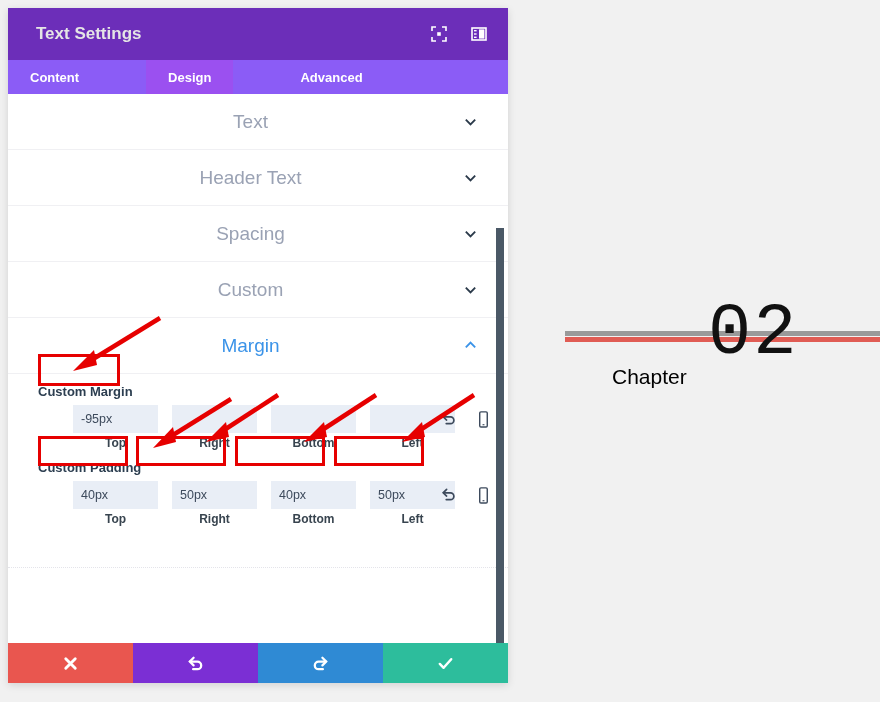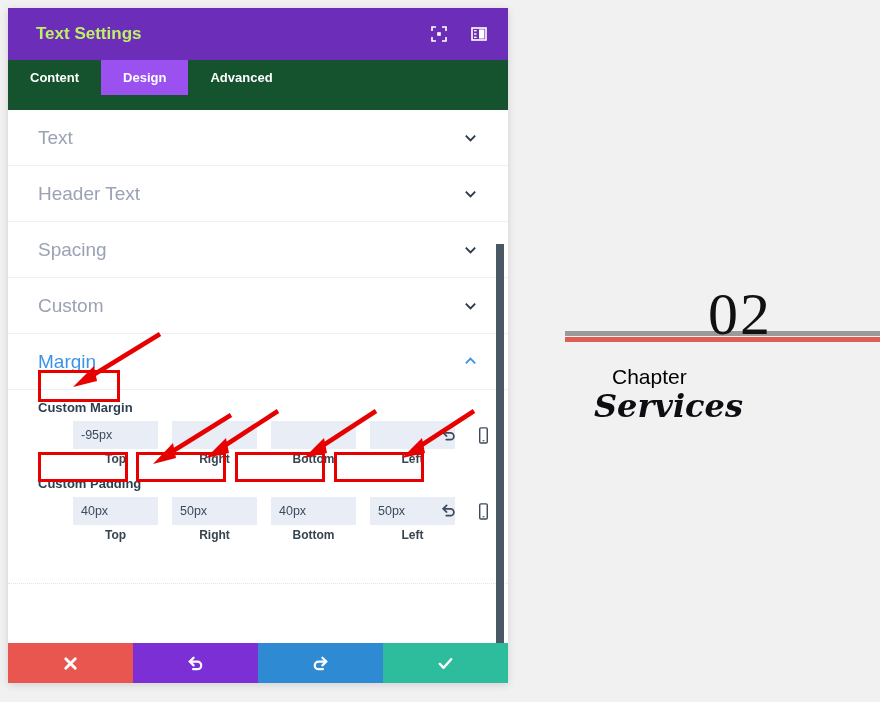--- a/index.html
+++ b/index.html
@@ -28,23 +28,23 @@
     background: #9a9a9a;
   }
   .rule-red {
     position: absolute;
     left: 57px; top: 337px;
     width: 330px; height: 5px;
     background: #e05c54;
   }
   .num-02 {
     position: absolute;
-    left: 200px; top: 284px;
-    font-family: Liberation Serif, serif;
-    font-size: 60px;
+    left: 200px; top: 298px;
+    font-family: Liberation Mono, monospace;
+    font-size: 72px;
     font-weight: 400;
     color: #111111;
     letter-spacing: 2px;
     line-height: 1;
     z-index: 3;
   }
   .chapter-word {
     position: absolute;
     left: 104px; top: 365px;
     font-family: "Liberation Sans", sans-serif;
@@ -77,33 +77,34 @@
   }
   .panel-header {
     height: 52px;
     background: #6c2eb9;
     display: flex;
     align-items: center;
     padding: 0 20px 0 28px;
     flex: 0 0 auto;
   }
   .panel-title {
-    color: #bef264;
+    color: #e5e5e5;
     font-size: 17px;
     font-weight: bold;
     flex: 1 1 auto;
   }
   .hdr-icons { display: flex; align-items: center; gap: 22px; }
   .hdr-icon { width: 18px; height: 18px; display: block; cursor: pointer; }
 
   .tabs {
-    height: 50px;
-    background: #14532d;
+    height: 34px;
+    background: #8b5cf6;
     display: flex;
     flex: 0 0 auto;
+    gap: 45px;
   }
   .tab {
     padding: 0 22px;
     height: 35px;
     display: flex; align-items: center;
     color: #ffffff;
     font-size: 13px;
     font-weight: bold;
     cursor: pointer;
     white-space: nowrap;
@@ -123,20 +124,21 @@
     display: flex;
     align-items: center;
     padding: 0 30px;
     border-bottom: 1px solid #f0f0f3;
   }
   .acc-label {
     flex: 1 1 auto;
     font-size: 19px;
     color: #9aa2b4;
     font-weight: 400;
+    text-align: center;
   }
   .acc.open .acc-label { color: #3b93e8; }
   .chev { width: 15px; height: 15px; color: #2b3a4a; }
   .acc.open .chev { color: #3b93e8; }
 
   
   .spacing-body { padding: 0 30px 8px 30px; }
   .field-group { margin-top: 10px; }
   .group-title {
     font-size: 13px;
@@ -214,21 +216,20 @@
 </head>
 <body>
 
 <div id="root">
 
   <div class="preview">
     <div class="rule-gray"></div>
     <div class="rule-red"></div>
     <div class="num-02">02</div>
     <div class="chapter-word">Chapter</div>
-    <div class="services-word">Services</div>
   </div>
 
   <div class="panel">
 
     <div class="panel-header">
       <div class="panel-title">Text Settings</div>
       <div class="hdr-icons">
         <span class="hdr-icon">
           <svg viewBox="0 0 18 18" fill="none" stroke="#ffffff" stroke-width="1.6">
             <path d="M2 6V2h4M12 2h4v4M16 12v4h-4M6 16H2v-4"></path>

